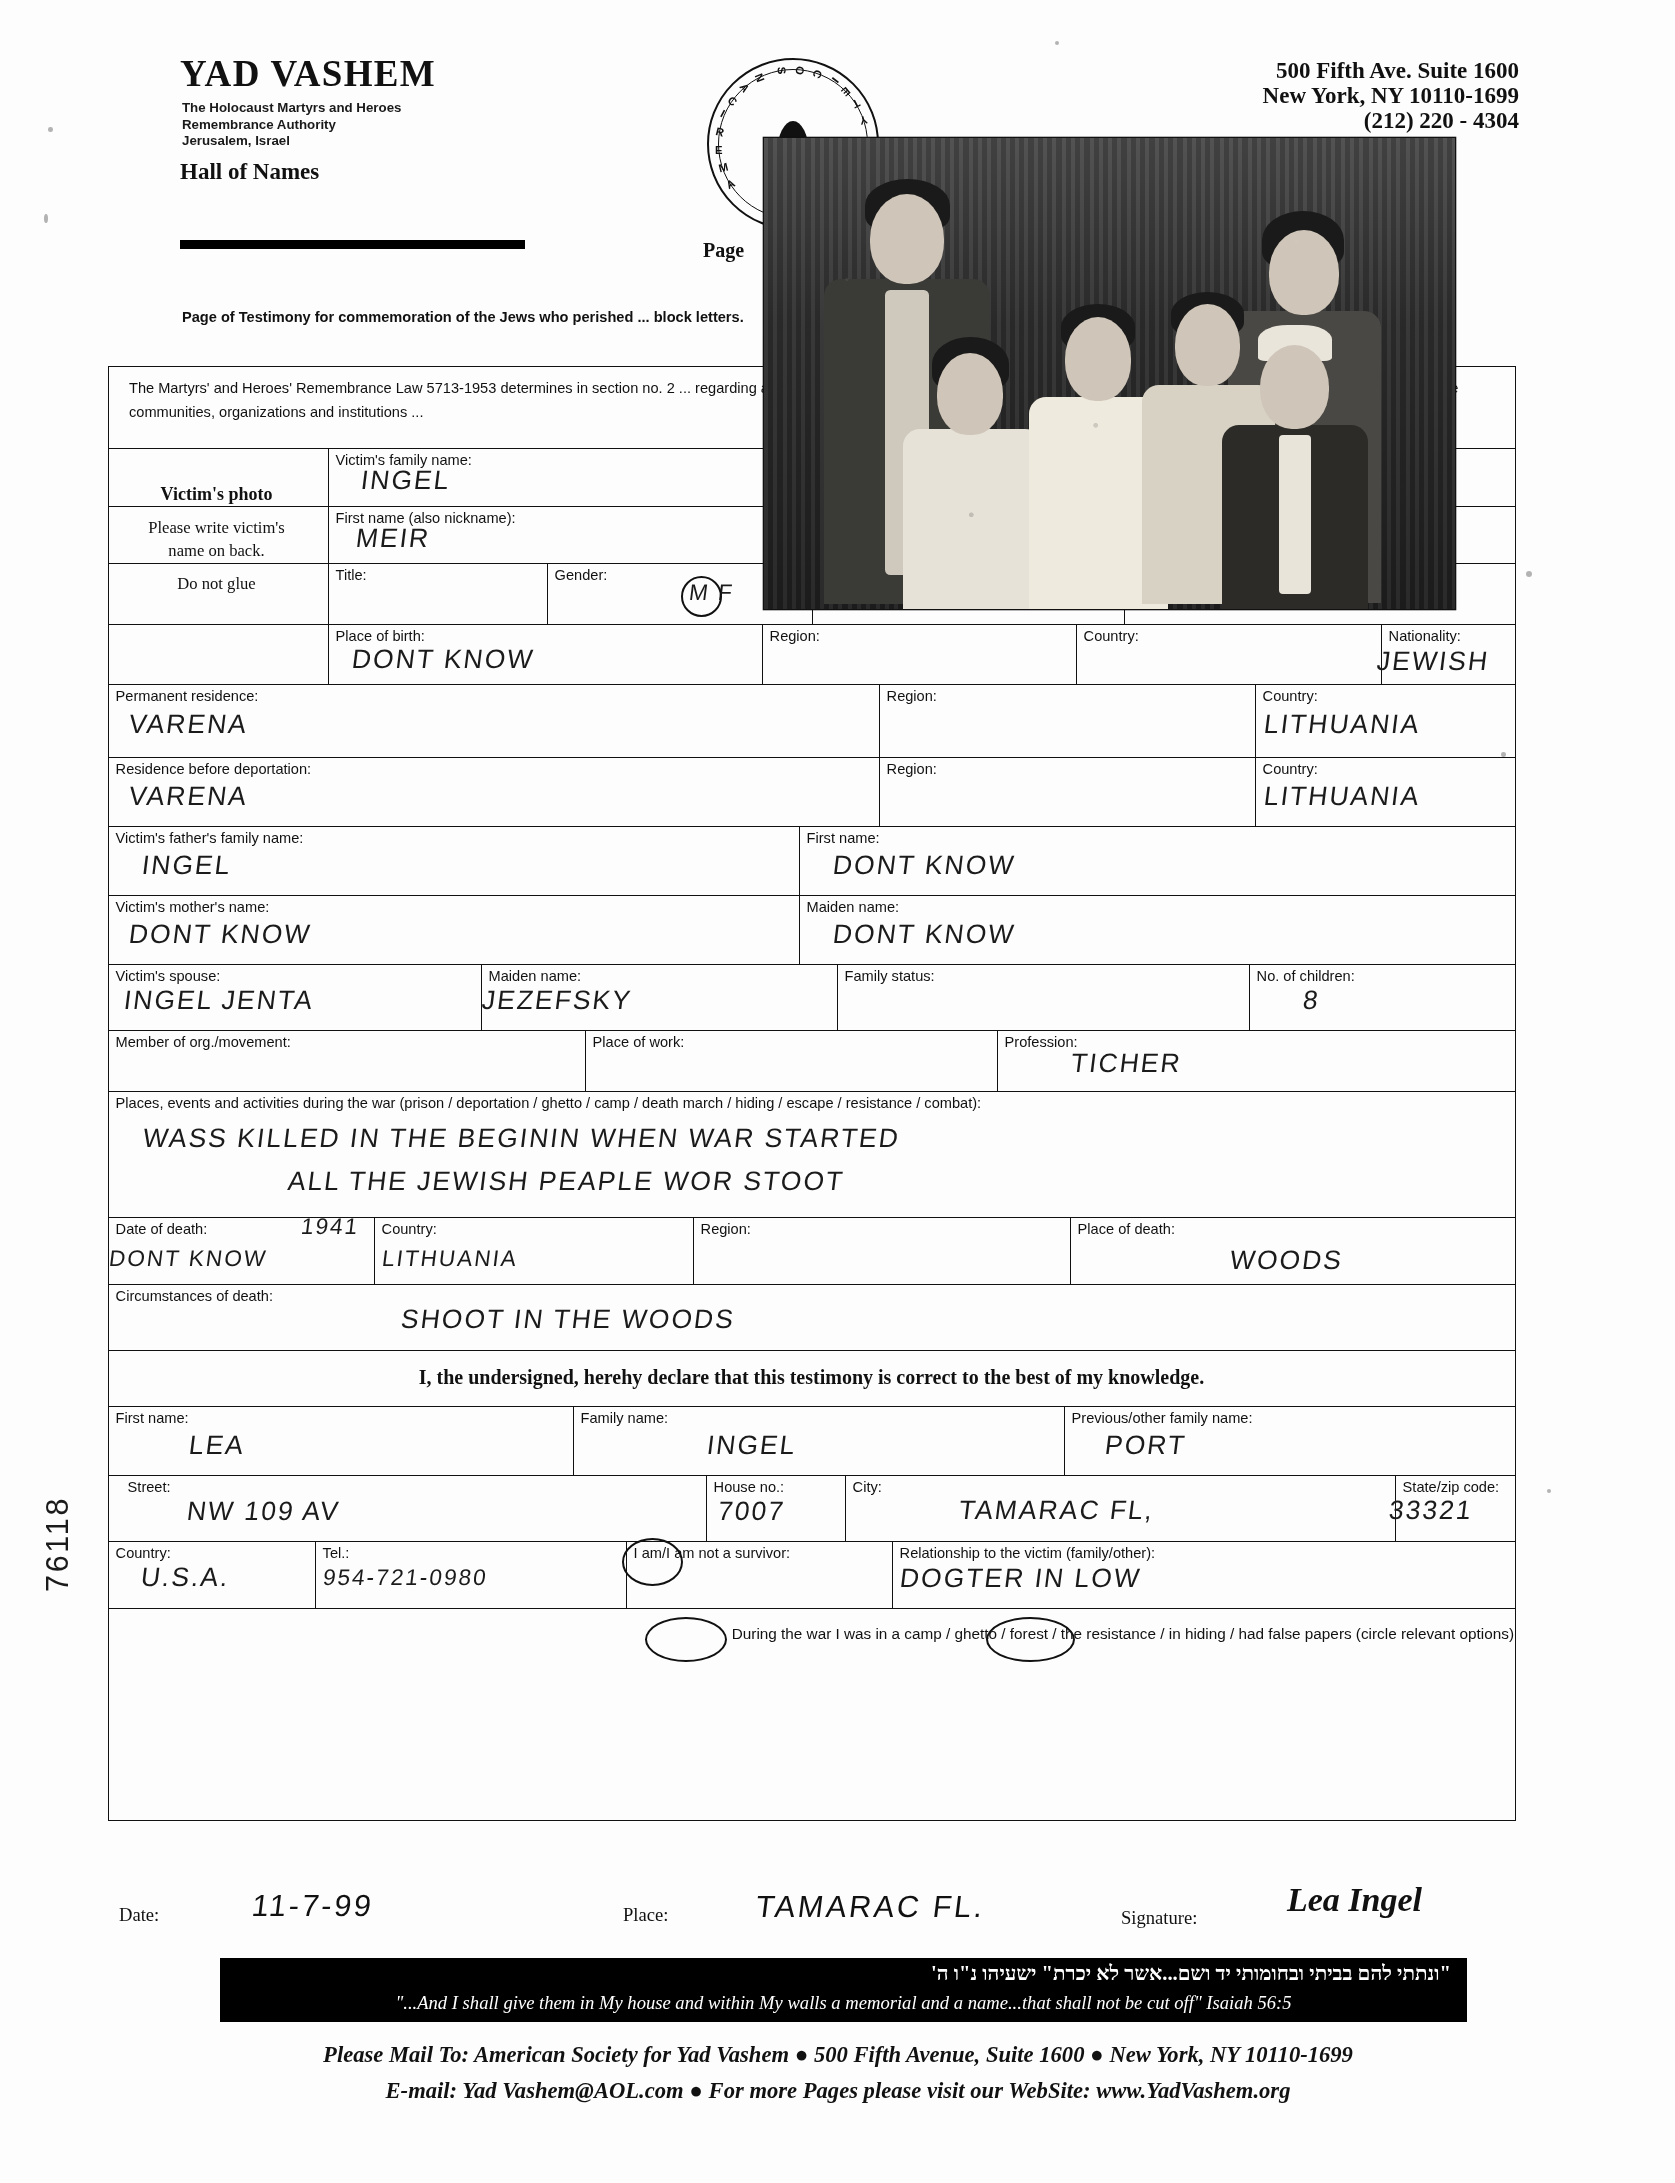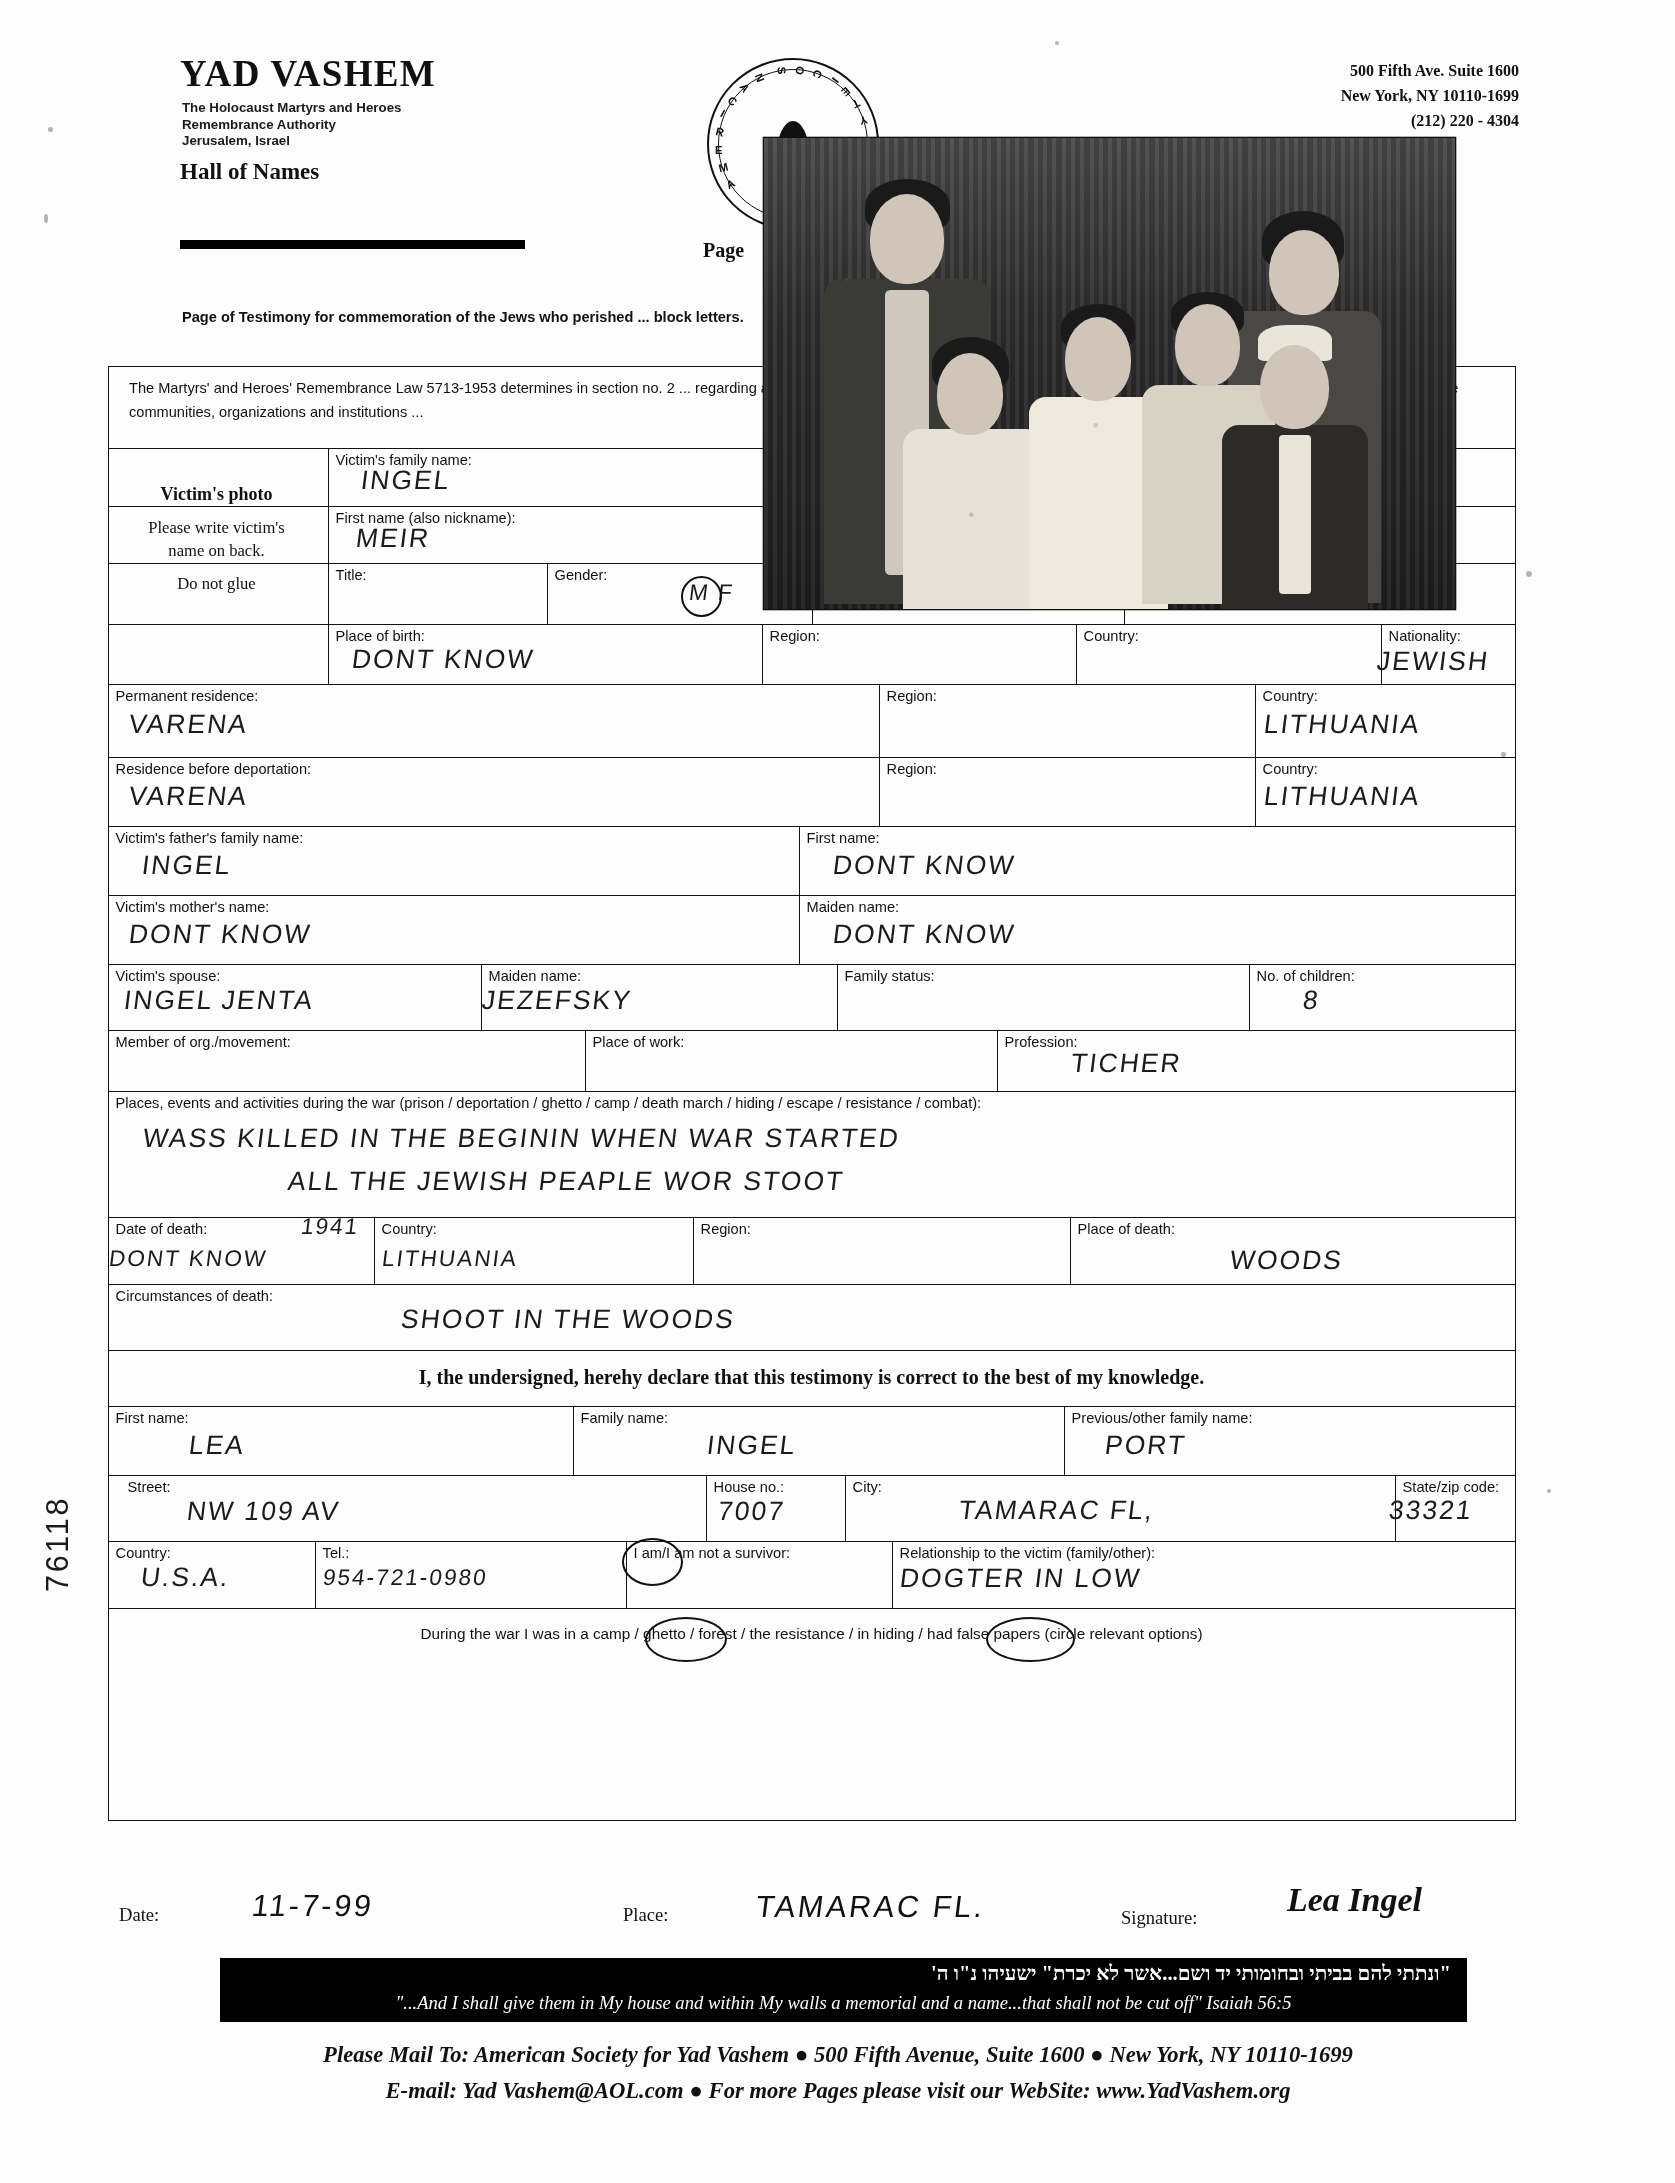--- a/index.html
+++ b/index.html
@@ -54,21 +54,21 @@
     font-family: "Liberation Serif", serif;
     font-weight: bold;
     font-size: 23px;
   }
   .hdr-addr {
     position: absolute;
     right: 157px;
     top: 58px;
     text-align: right;
     font-family: "Liberation Serif", serif;
-    font-size: 16px;
+    font-size: 23px;
     font-weight: bold;
     line-height: 25px;
   }
 
   
   .emblem {
     position: absolute;
     left: 707px;
     top: 58px;
     width: 172px;
@@ -208,21 +208,21 @@
     position: absolute;
     width: 100%;
     text-align: center;
     font-family: "Liberation Serif", serif;
     font-size: 20px;
     font-weight: bold;
   }
   .warline {
     position: absolute;
     width: 100%;
-    text-align: center;
+    text-align: right;
     font-family: "Liberation Sans", sans-serif;
     font-size: 15.3px;
   }
 
   
   .vert-num {
     position: absolute;
     left: 40px;
     top: 1592px;
     font-family: "Liberation Sans", sans-serif;

